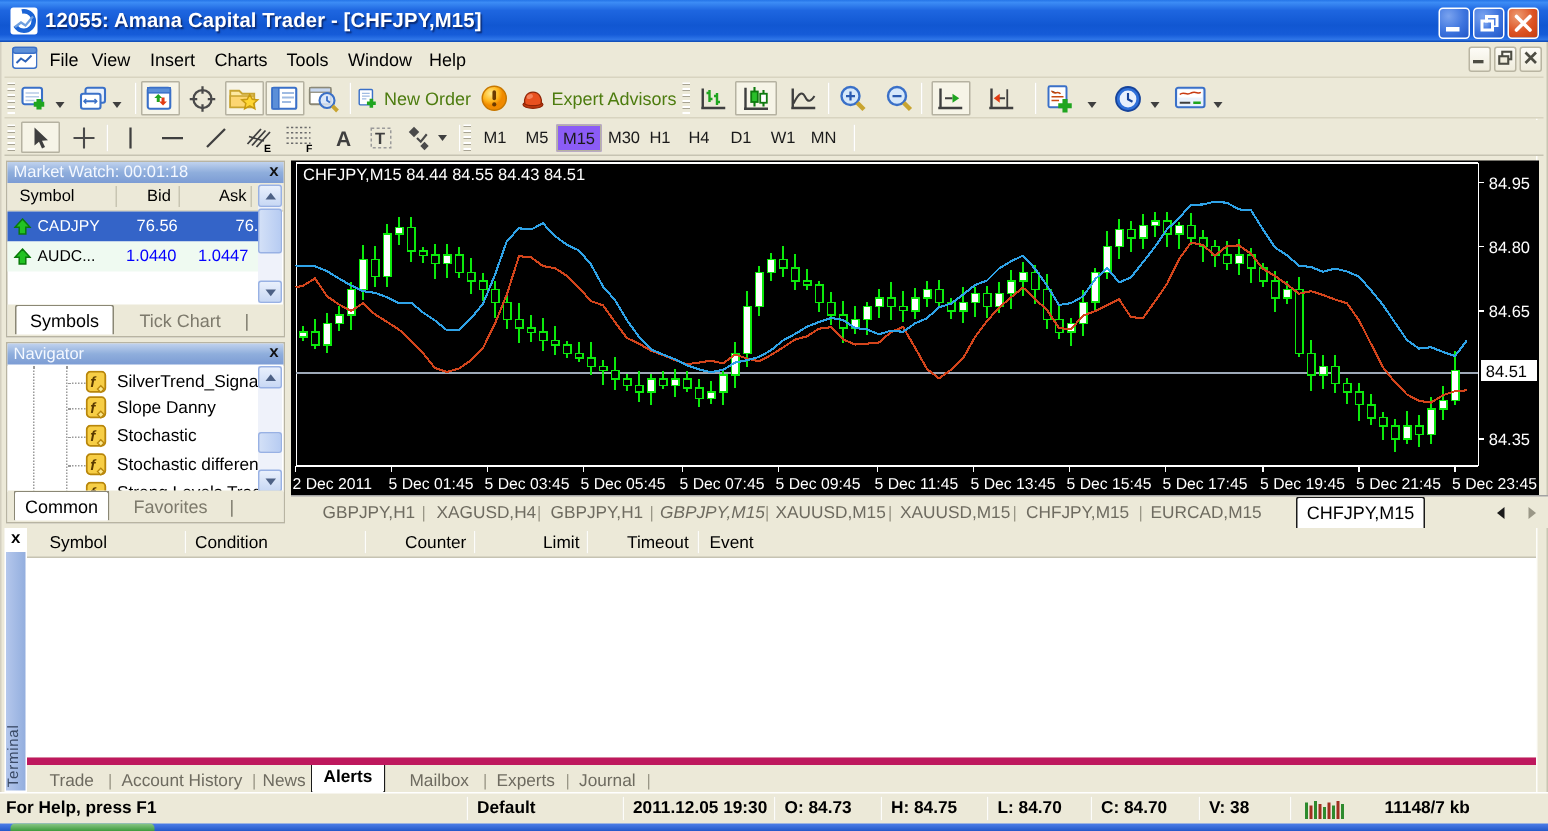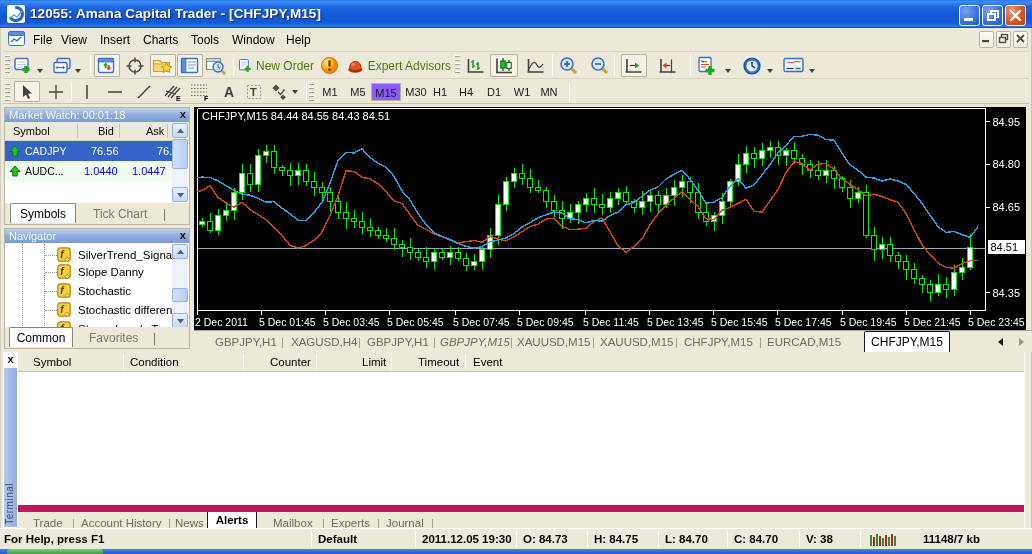--- a/index.html
+++ b/index.html
@@ -741,21 +741,21 @@
 #charttabs .ct { position:absolute; top:5px; font-size:11.5px; color:#6E6B60; white-space:nowrap; }
 #charttabs .sep { position:absolute; top:5px; color:#9A9787; }
 #charttabs .active { position:absolute; left:670px; top:0px; width:86px; height:22px; background:#fff; border:1px solid #1A1A1A; border-bottom:0; border-radius:2px 2px 0 0; color:#000; font-size:12px; text-align:center; line-height:21px; }
 #terminal { position:absolute; left:3px; top:352px; width:1021px; height:176px; background:#fff; }
 #terminal .tclose { position:absolute; left:1px; top:2px; width:13px; height:13px; font-size:11px; font-weight:bold; color:#000; font-family:"Liberation Mono",monospace; text-align:center; line-height:13px; }
 #terminal .vstrip { position:absolute; left:1px; top:16px; width:13px; height:159px; background:linear-gradient(to right,#B4C7EC,#93AEDE); }
 #terminal .vstrip span { position:absolute; bottom:2px; left:0px; width:13px; color:#3A4A66; font-size:10px; writing-mode:vertical-rl; transform:rotate(180deg); letter-spacing:0.5px; }
 #thead { position:absolute; left:15px; top:0; width:1006px; height:20px; background:#ECE9D8; border-bottom:1px solid #C6C3B2; }
 #thead span { position:absolute; top:4px; color:#000; font-size:11.5px; }
 #thead .csep { position:absolute; top:2px; width:1px; height:15px; background:#C8C5B2; border-right:1px solid #FDFDFA; }
-#ttabs { position:absolute; left:15px; top:153px; width:1006px; height:23px; background:#ECE9D8; border-top:7px solid #be185d; }
+#ttabs { position:absolute; left:15px; top:153px; width:1006px; height:23px; background:#ECE9D8; border-top:5px solid #be185d; }
 #ttabs .tt { position:absolute; top:5px; font-size:11.5px; color:#6E6B60; }
 #ttabs .sep { position:absolute; top:5px; color:#9A9787; }
 #ttabs .active { position:absolute; left:189px; top:0; width:50px; height:19px; background:#fff; border:1px solid #1A1A1A; border-top:0; border-radius:0 0 2px 2px; color:#000; font-size:11.5px; font-weight:bold; text-align:center; line-height:17px; }
 #statusbar { position:absolute; left:0px; top:528px; width:1032px; height:21px; background:#ECE9D8; border-top:1px solid #fff; font-size:11.5px; color:#000; }
 #statusbar span { position:absolute; top:4px; white-space:nowrap;font-weight:bold; }
 #statusbar .g { position:absolute; top:2px; width:1px; height:16px; background:#C8C5B2; border-right:1px solid #FDFDFA; }
 #taskbar { position:absolute; left:0; top:549px; width:1032px; height:5px; background:linear-gradient(#4E7FE8,#2258C8); }
 #startbtn { position:absolute; left:7px; top:549px; width:96px; height:5px; background:linear-gradient(#8CC788,#3D9B3D); border-radius:3px 3px 0 0; }
 </style>
 

